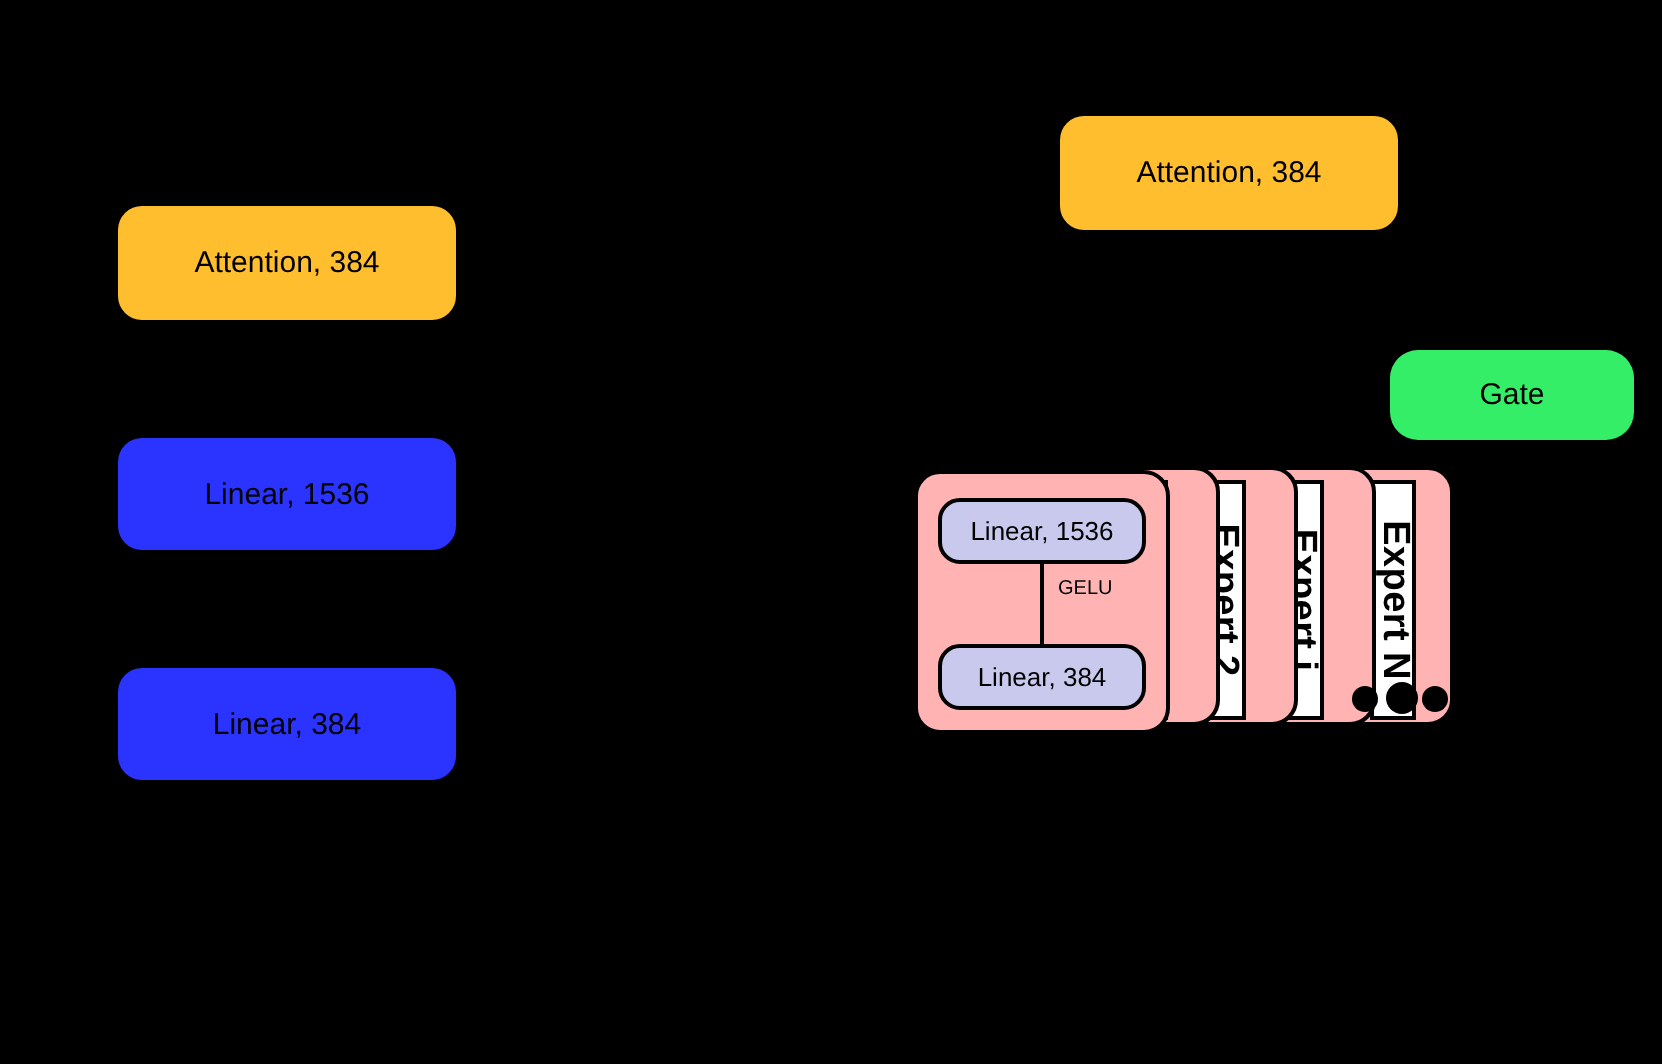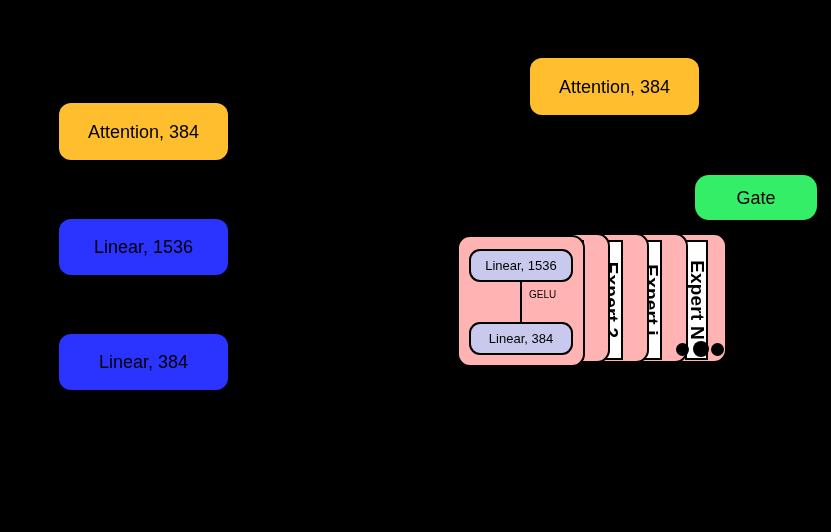--- a/index.html
+++ b/index.html
@@ -18,21 +18,21 @@
 
   
   .node {
     position: absolute;
     display: flex;
     align-items: center;
     justify-content: center;
     box-sizing: border-box;
     border-radius: 12px;
     color: #000000;
-    font-size: 18px;
+    font-size: 15px;
     line-height: 1;
     white-space: nowrap;
   }
   .node.attention { background: #FFBE2E; }
   .node.linear    { background: #2B34FF; }
   .node.gate      { background: #33EE66; border-radius: 14px; }
 
   
   #moe-stack {
     position: absolute;

